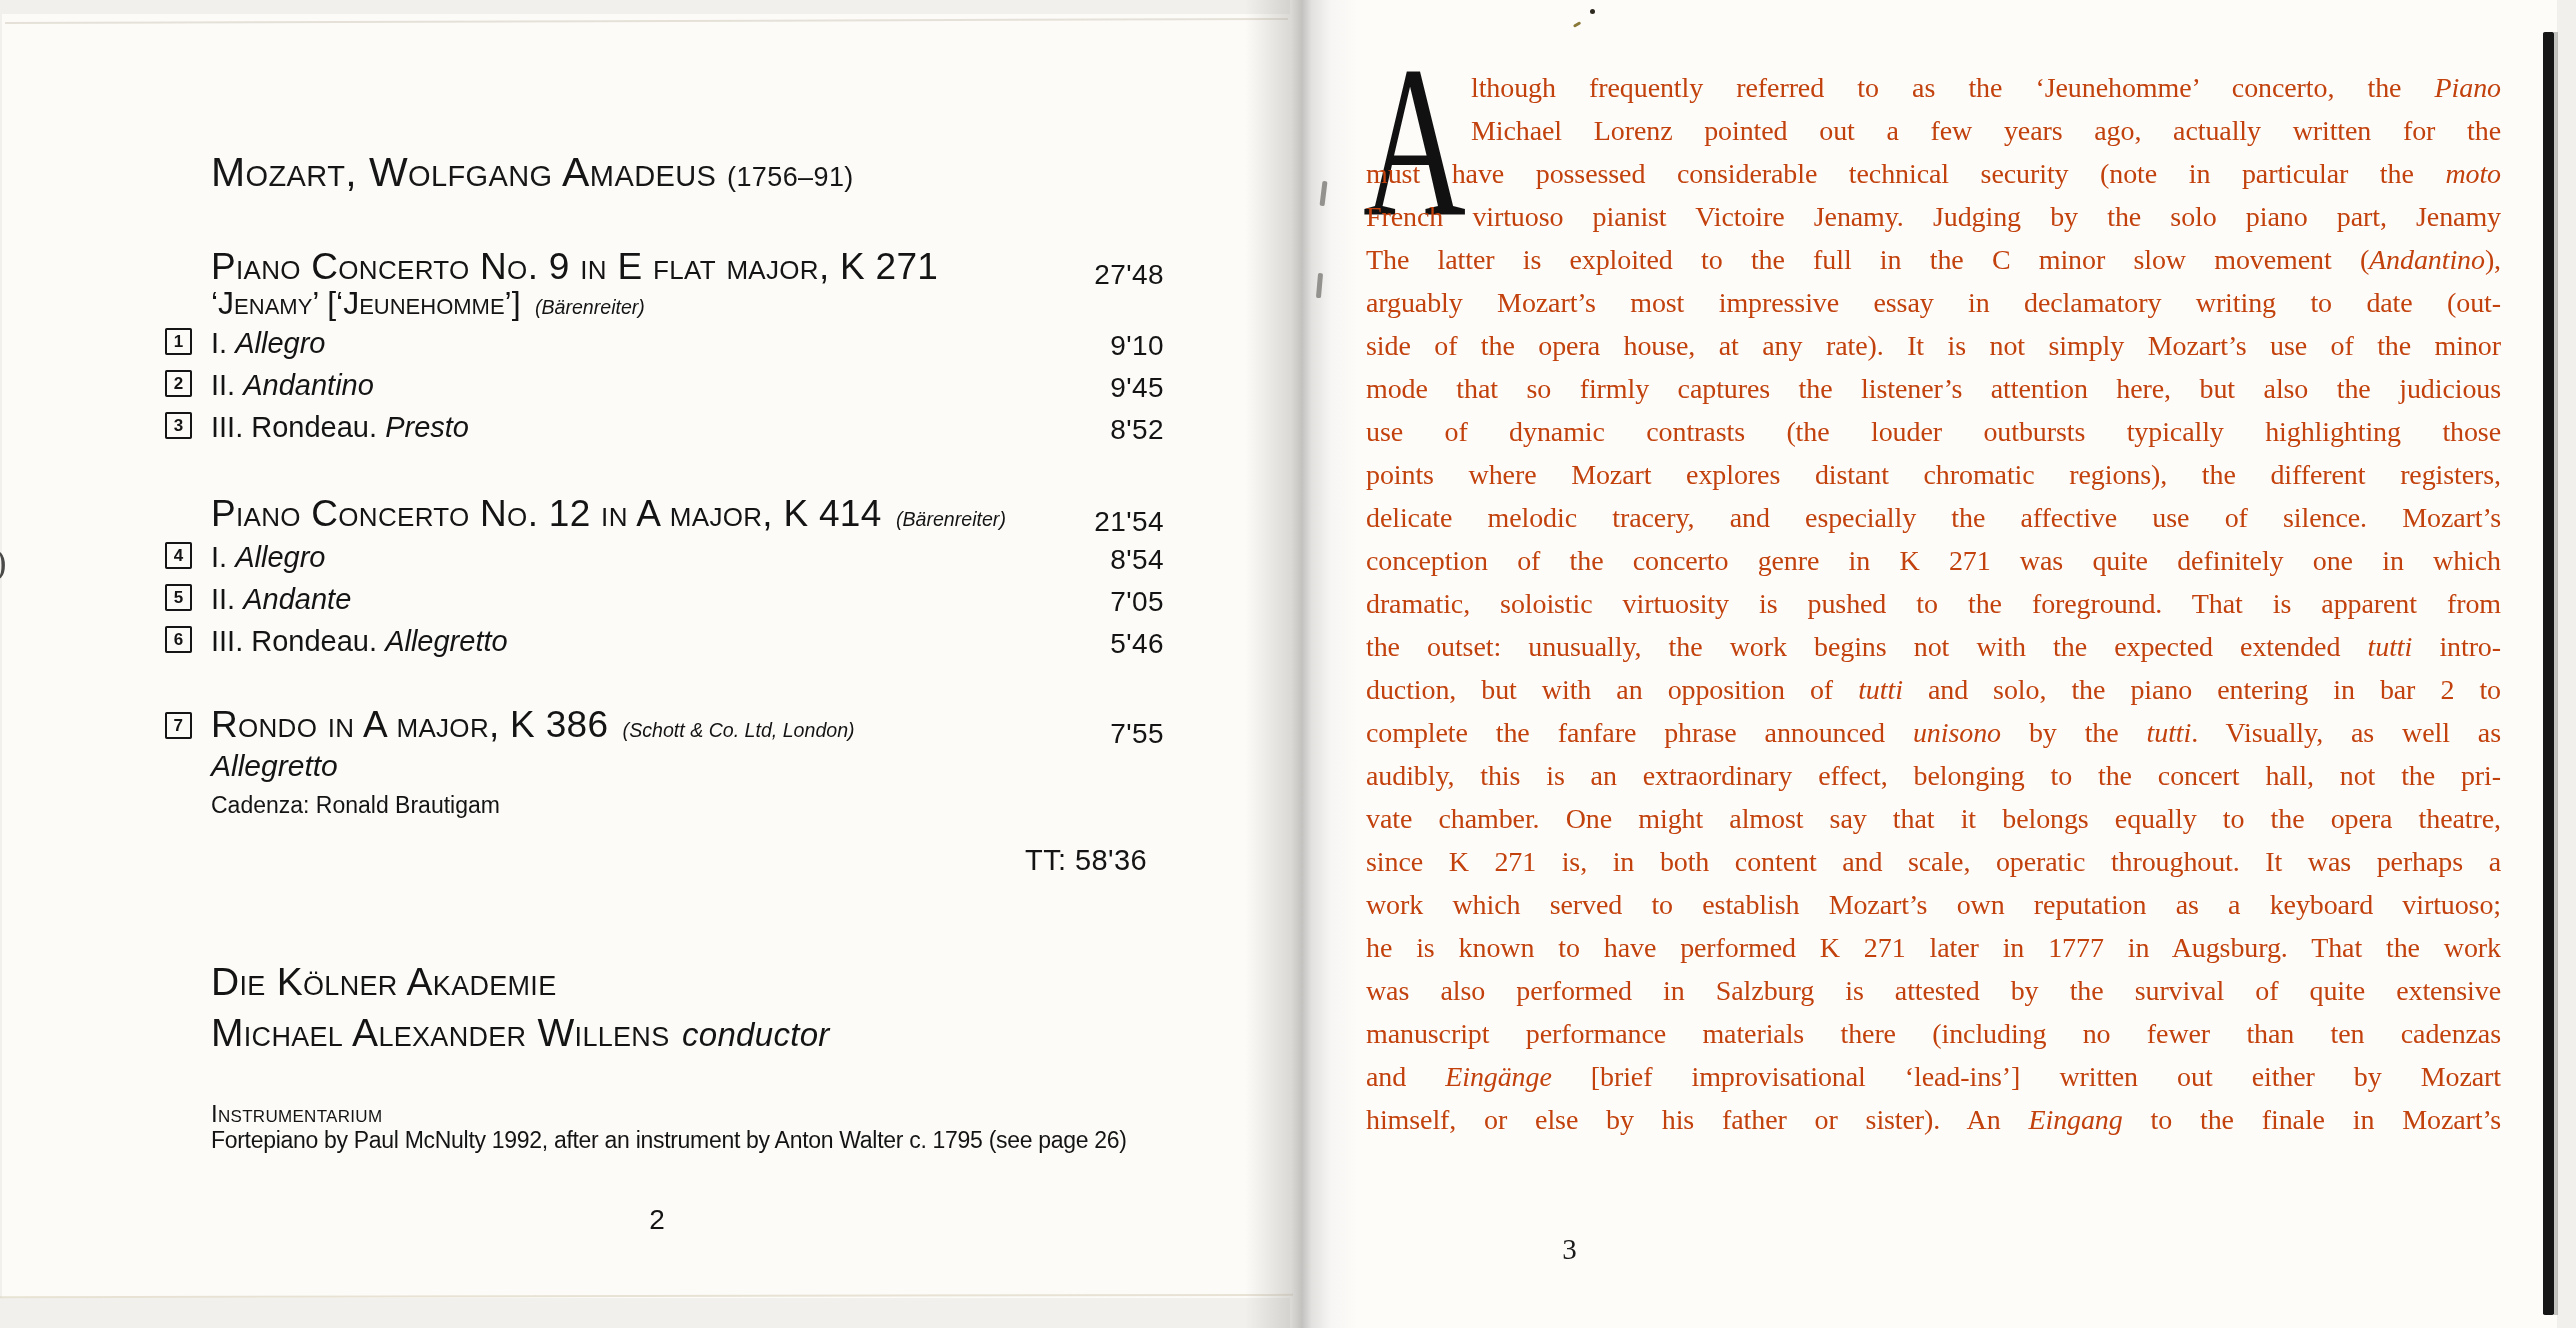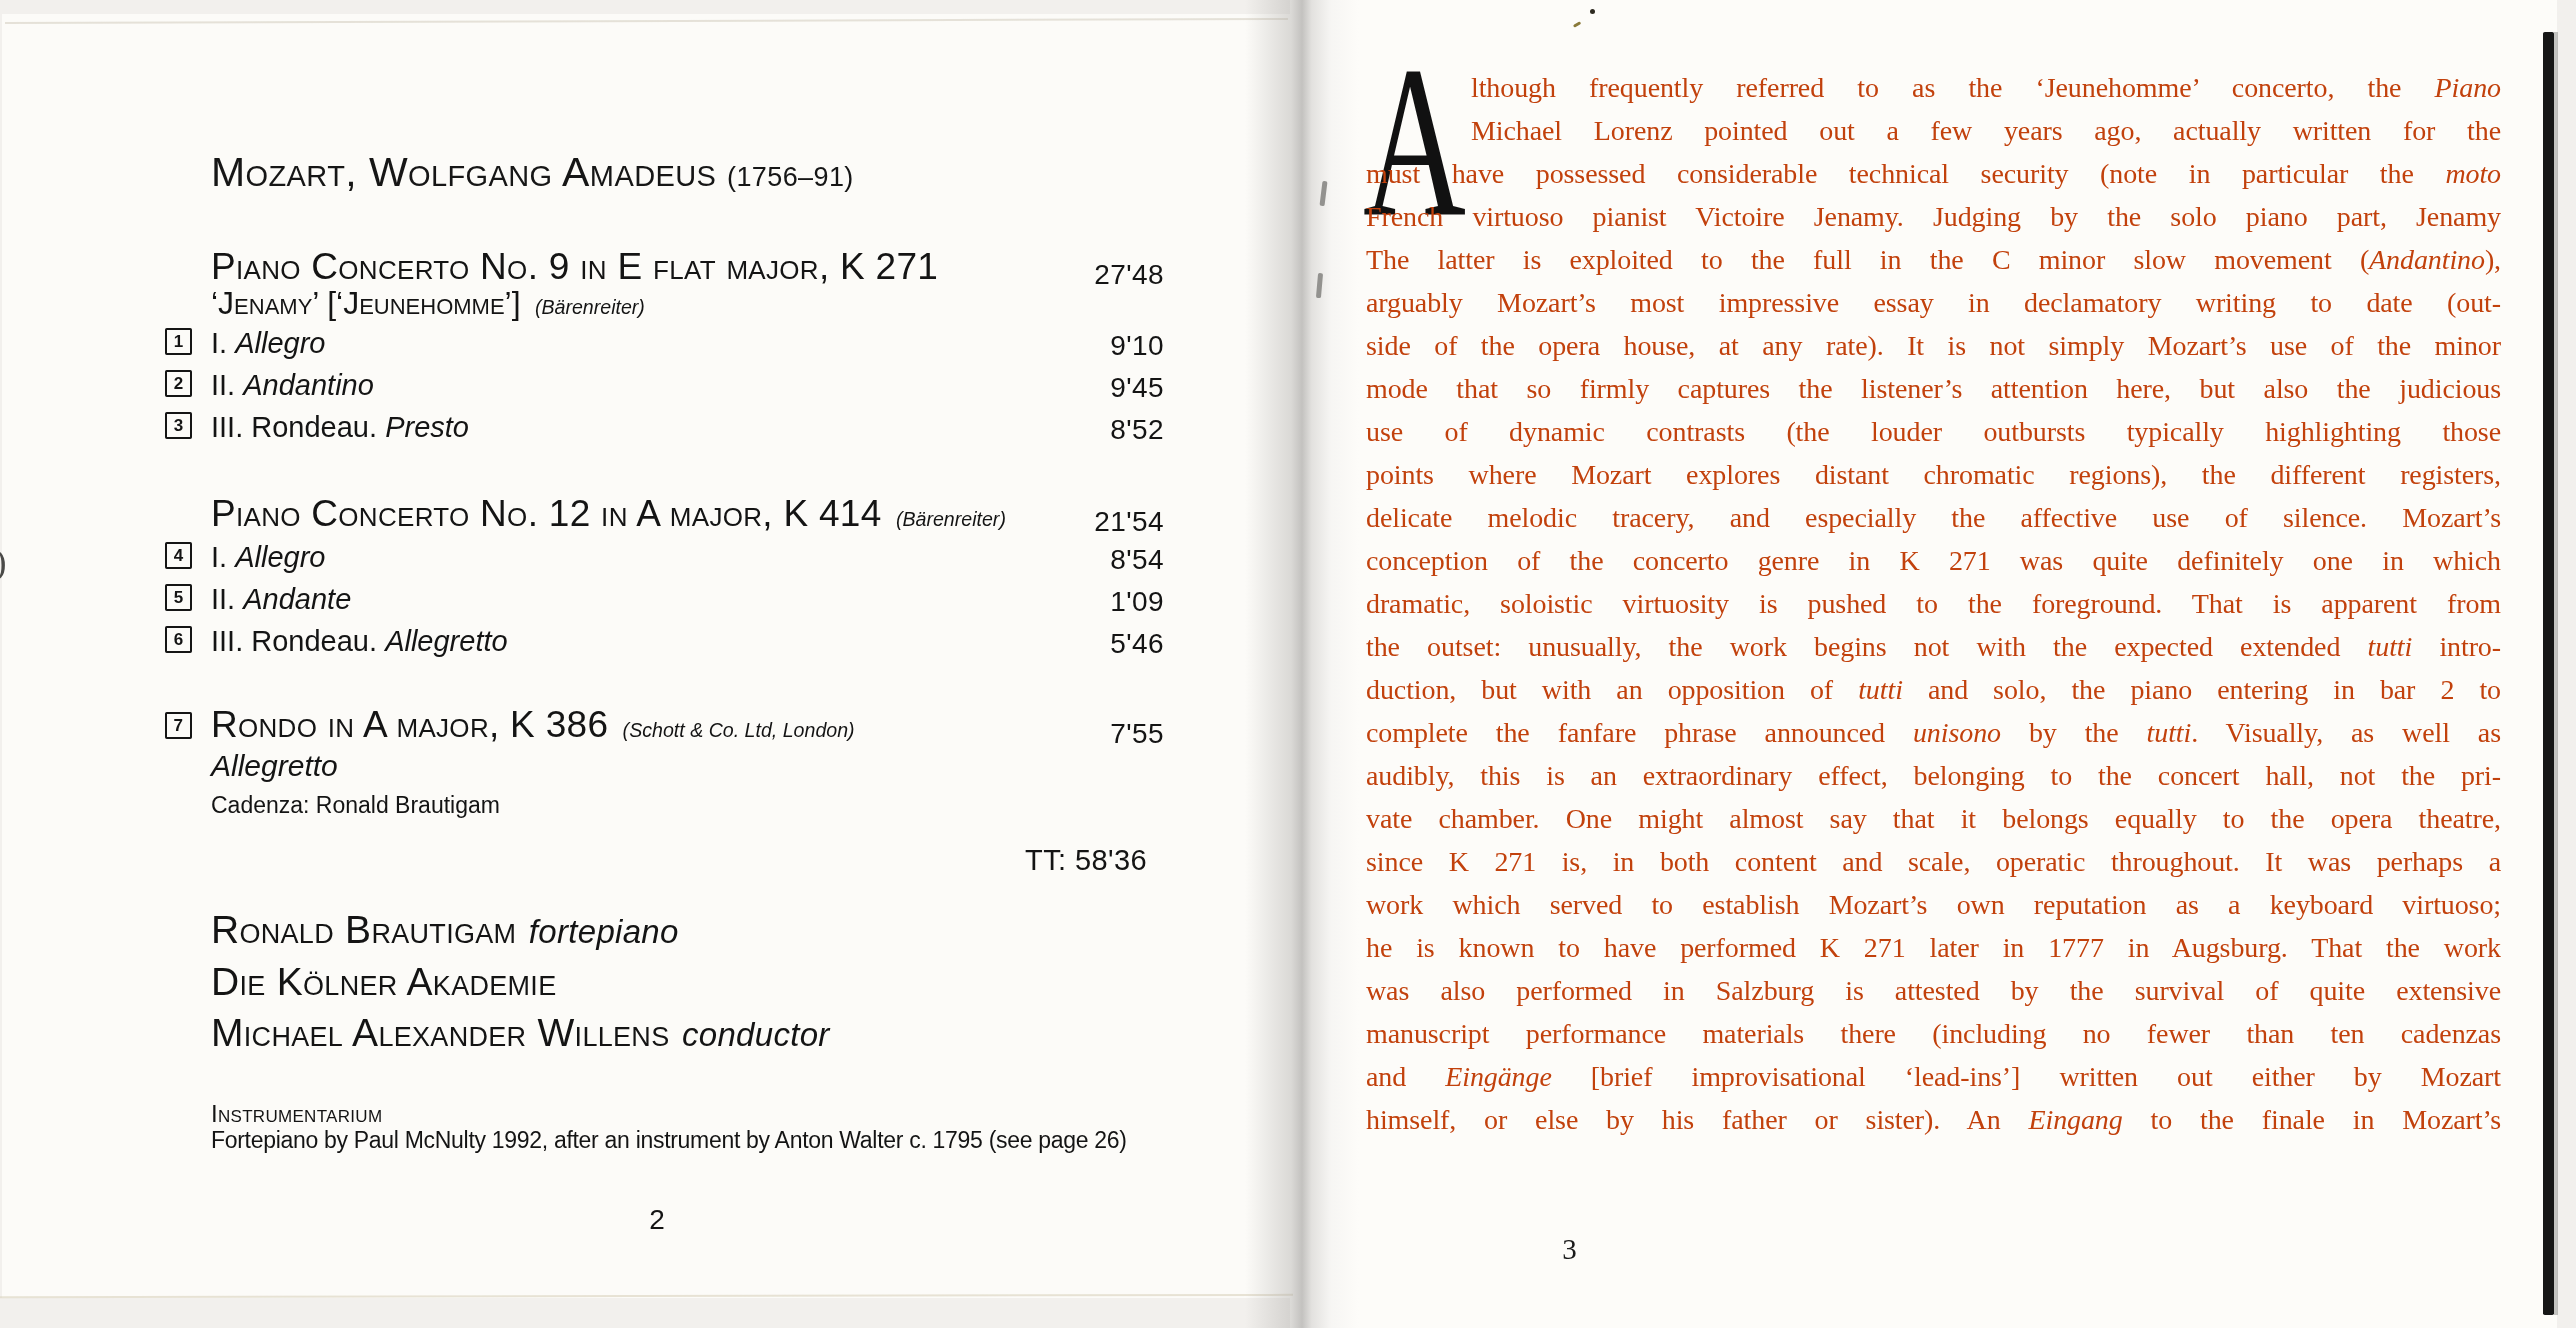--- a/index.html
+++ b/index.html
@@ -111,41 +111,38 @@
     <span>Piano Concerto No. 12 in A major, K 414</span><span class="edition">(Bärenreiter)</span><span class="dur plain">21'54</span>
   </div>
   <div class="trow" style="top:540px;">
     <span class="tbox">4</span>
     <span class="tlabel"><span>I. </span><span class="tempo">Allegro</span></span>
     <span class="dur">8'54</span>
   </div>
   <div class="trow" style="top:582px;">
     <span class="tbox">5</span>
     <span class="tlabel"><span>II. </span><span class="tempo">Andante</span></span>
-    <span class="dur">1'09</span>
+    <span class="dur">7'05</span>
   </div>
   <div class="trow" style="top:624px;">
     <span class="tbox">6</span>
     <span class="tlabel"><span>III. Rondeau. </span><span class="tempo">Allegretto</span></span>
     <span class="dur">5'46</span>
   </div>
 
   <div class="trow trow-head" style="top:705px;">
     <span class="tbox">7</span>
     <span class="tlabel sc"><span>Rondo in A major, K 386</span><span class="edition">(Schott &amp; Co. Ltd, London)</span></span>
     <span class="dur">7'55</span>
   </div>
   <div class="tempoline" style="top:749px;">Allegretto</div>
   <div class="cadenza" style="top:792px;">Cadenza: Ronald Brautigam</div>
 
   <div class="ttrow">TT: 58'36</div>
 
-  <div class="perf sc" style="top:908px;">
-    <span>Ronald Brautigam</span><span class="role">fortepiano</span>
-  </div>
   <div class="perf sc" style="top:960px;">
     <span>Die Kölner Akademie</span>
   </div>
   <div class="perf sc" style="top:1011px;">
     <span>Michael Alexander Willens</span><span class="role">conductor</span>
   </div>
 
   <div class="instr-head sc">Instrumentarium</div>
   <div class="instr-text">Fortepiano by Paul McNulty 1992, after an instrument by Anton Walter c. 1795 (see page 26)</div>
   <div class="pagenum-l">2</div>

